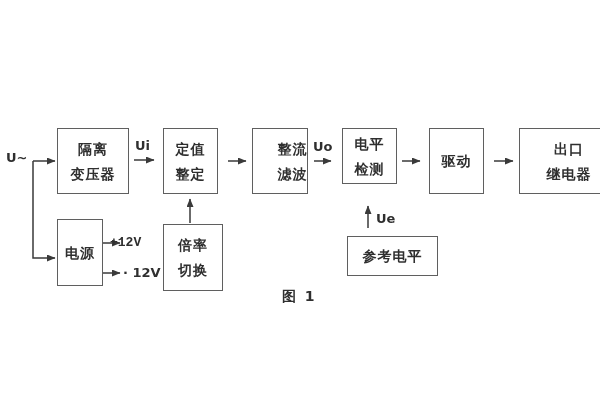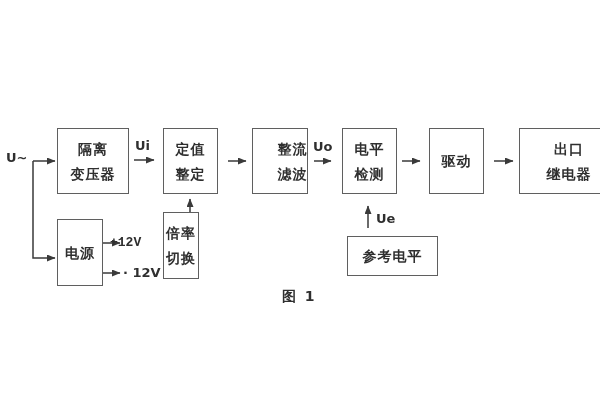--- a/index.html
+++ b/index.html
@@ -89,39 +89,39 @@
   <div class="block" style="left:163px; top:128px; width:55px; height:66px;">
     <span>定值</span>
     <span>整定</span>
   </div>
 
   <div class="block" style="left:252px; top:128px; width:56px; height:66px;padding-left:25px;">
     <span>整流</span>
     <span>滤波</span>
   </div>
 
-  <div class="block" style="left:342px; top:128px; width:55px; height:66px;">
+  <div class="block" style="left:342px; top:128px; width:55px; height:56px;">
     <span>电平</span>
     <span>检测</span>
   </div>
 
   <div class="block" style="left:429px; top:128px; width:55px; height:66px;">
     <span>驱动</span>
   </div>
 
   <div class="block" style="left:519px; top:128px; width:100px; height:66px;">
     <span>出口</span>
     <span>继电器</span>
   </div>
 
   <div class="block" style="left:57px; top:207px; width:46px; height:67px;margin-top:12px;">
     <span>电源</span>
   </div>
 
-  <div class="block" style="left:163px; top:212px; width:36px; height:67px;">
+  <div class="block" style="left:163px; top:224px; width:60px; height:67px;">
     <span>倍率</span>
     <span>切换</span>
   </div>
 
   <div class="block" style="left:347px; top:236px; width:91px; height:40px;">
     <span>参考电平</span>
   </div>
 
   <span class="lbl" style="left:6px; top:151px;">U~</span>
   <span class="lbl" style="left:135px; top:139px;">Ui</span>

